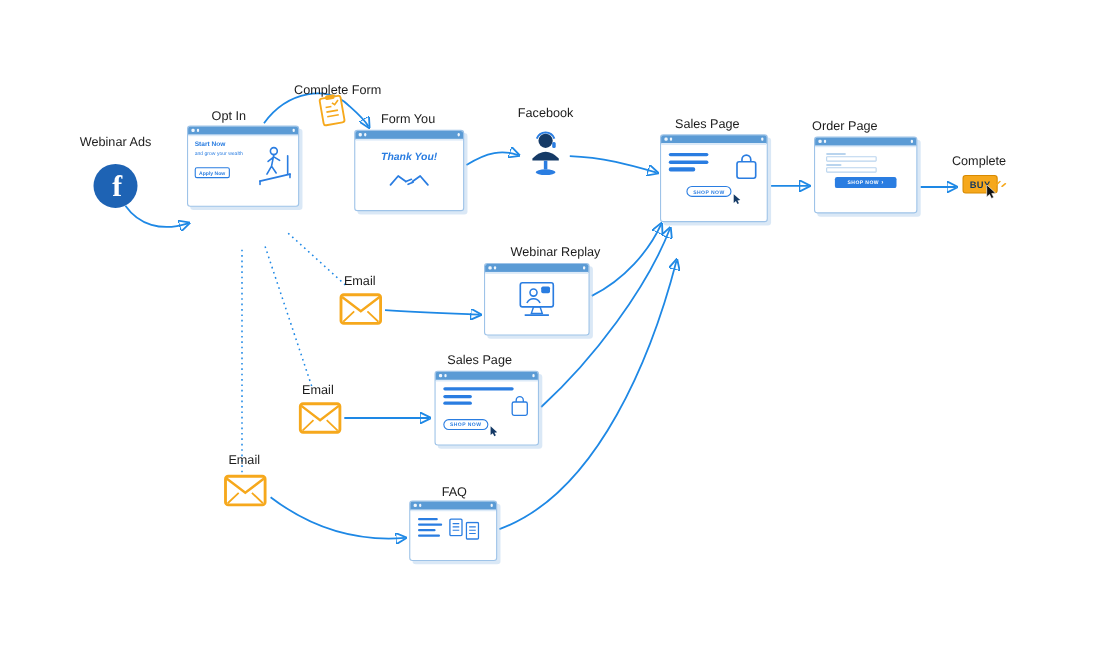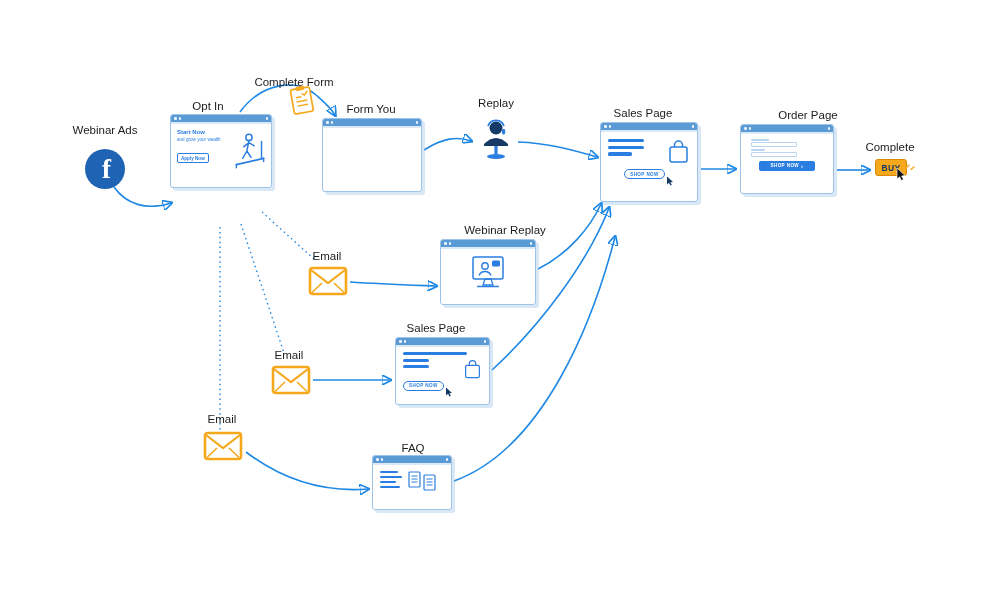--- a/index.html
+++ b/index.html
@@ -89,42 +89,53 @@
         <circle cx="16" cy="8" r="3"></circle>
         <path d="M16 11 L14 21 M16 13 l5 3 M16 13 l-5 4 M14 21 l4 6 M14 21 l-4 7"></path>
         <path d="M4 34 L30 28" stroke-width="1.7"></path>
         <path d="M28 12 L28 28"></path>
         <path d="M4 34 l0 3 M30 28 l0 3"></path>
       </g>
     </svg>
   </div>
 </div>
 
-<div class="label" style="left:294px;top:76px">Complete Form</div>
+<div class="label" style="left:307px;top:76px">Complete Form</div>
 <svg class="abs" style="left:286px;top:85px" width="32" height="32" viewBox="0 0 30 30">
   <g transform="rotate(-10 15 15)">
     <rect x="6" y="3" width="18" height="23" rx="2" fill="#fff" stroke="#F6A81C" stroke-width="1.6"></rect>
     <rect x="11" y="1" width="8" height="4" rx="1.5" fill="#F6A81C"></rect>
     <line x1="10" y1="11" x2="15" y2="11" stroke="#F6A81C" stroke-width="1.4"></line>
     <line x1="10" y1="15" x2="20" y2="15" stroke="#F6A81C" stroke-width="1.4"></line>
     <line x1="10" y1="19" x2="20" y2="19" stroke="#F6A81C" stroke-width="1.4"></line>
     <path d="M16 8 l2 2 3.5 -3.5" fill="none" stroke="#F6A81C" stroke-width="1.4"></path>
   </g>
 </svg>
 
 <div class="label" style="left:371px;top:103px">Form You</div>
 <div class="browser" style="left:322px;top:118px;width:100px;height:74px">
   <div class="bbar">
       <i></i>
       <i></i>
       <i class="r"></i>
     </div>
-</div>
-
-<div class="label" style="left:496px;top:97px">Replay</div>
+  <div class="content" style="text-align:center;padding-top:9px">
+    <div class="ty">Thank You!</div>
+    <svg width="38" height="20" viewBox="0 0 38 20" style="margin-top:5px">
+      <g fill="none" stroke="#2A7DE1" stroke-width="1.6" stroke-linecap="round" stroke-linejoin="round">
+        <path d="M2 15 L9 7 L16 12"></path>
+        <path d="M36 15 L29 7 L22 12"></path>
+        <path d="M16 12 l5 -2"></path>
+        <path d="M18 14.5 l4.5 -1.8"></path>
+      </g>
+    </svg>
+  </div>
+</div>
+
+<div class="label" style="left:496px;top:97px">Facebook</div>
 <svg class="abs" style="left:474px;top:116px" width="44" height="48" viewBox="0 0 44 48">
   <path d="M14 10 a8.5 8.5 0 0 1 16 0" fill="none" stroke="#2A7DE1" stroke-width="1.8"></path>
   <circle cx="22" cy="12" r="6.5" fill="#153A66"></circle>
   <path d="M10 28 Q22 16 34 28 L34 30 L10 30 Z" fill="#153A66"></path>
   <rect x="28" y="13" width="3.2" height="5.5" rx="1.4" fill="#2A7DE1"></rect>
   <rect x="20.4" y="30" width="3.2" height="8" fill="#2A7DE1"></rect>
   <ellipse cx="22" cy="40.5" rx="9" ry="2.6" fill="#2A7DE1"></ellipse>
 </svg>
 
 <div class="label" style="left:643px;top:107px">Sales Page</div>
@@ -148,21 +159,21 @@
     </div>
     <div style="display:flex;align-items:flex-start;justify-content:center;gap:1px;margin-top:4px">
       <div class="pill"><span>SHOP NOW</span></div>
       <svg width="8" height="11" viewBox="0 0 8 10" style="margin-top:7px">
         <path d="M1 0 L1 8 L3 6.3 L4.4 9 L5.8 8.2 L4.4 5.8 L7 5.4 Z" fill="#153A66"></path>
       </svg>
     </div>
   </div>
 </div>
 
-<div class="label" style="left:808px;top:109px">Order Page</div>
+<div class="label" style="left:768px;top:109px">Order Page</div>
 <div class="browser" style="left:740px;top:124px;width:94px;height:70px">
   <div class="bbar">
       <i></i>
       <i></i>
       <i class="r"></i>
     </div>
   <div class="content" style="padding:5px 10px 4px">
     <div class="fline" style="width:18px"></div>
     <div class="fbox"></div>
     <div class="fline" style="width:14px"></div>

